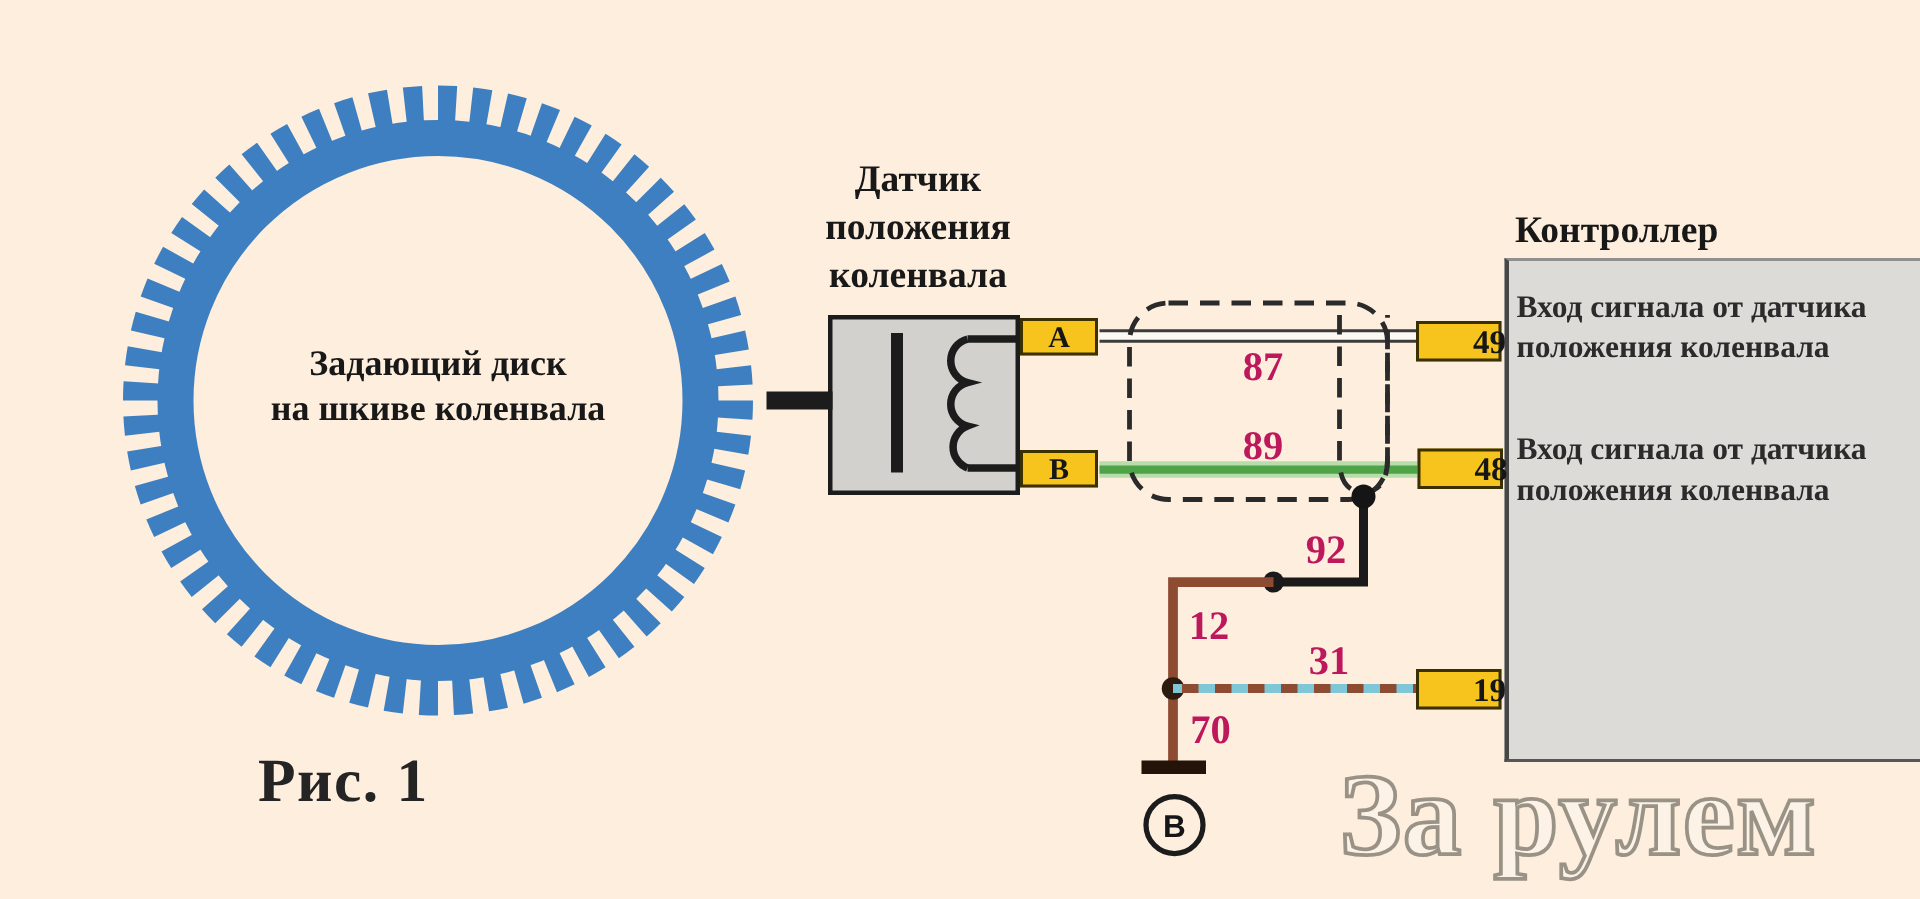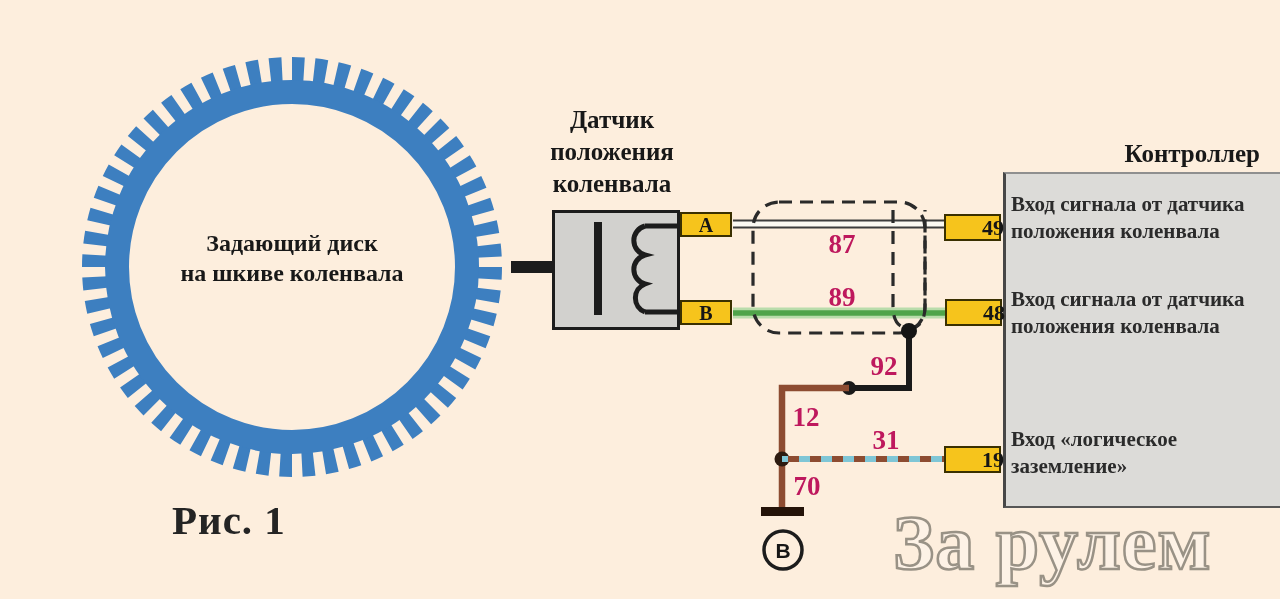--- a/index.html
+++ b/index.html
@@ -46,21 +46,21 @@
   .pin-19{left:944px;top:446px;}
 
   .controller-box{
     left:1003px;top:172px;width:277px;height:336px;
     background:#dcdbd8;
     border-top:2px solid #8f8f8f;
     border-left:3px solid #474747;
     border-bottom:2px solid #565656;
   }
   .controller-title{
-    left:1010px;top:140px;width:250px;text-align:right;
+    left:1010px;top:140px;width:250px;text-align:left;
     font-size:25px;font-weight:700;color:#181818;
   }
   .ctrl-label{
     left:1011px;width:266px;
     font-size:21px;font-weight:700;line-height:27px;color:#2b2b2b;
   }
   .ctrl-label.l1{top:191px;}
   .ctrl-label.l2{top:286px;}
   .ctrl-label.l3{top:426px;}
 
@@ -150,21 +150,20 @@
 
   <div class="abs terminal term-a">А</div>
   <div class="abs terminal term-b">В</div>
 
   <div class="abs controller-title">Контроллер</div>
   <div class="abs pin pin-49">49</div>
   <div class="abs pin pin-48">48</div>
   <div class="abs pin pin-19">19</div>
   <div class="abs ctrl-label l1">Вход сигнала от датчика положения коленвала</div>
   <div class="abs ctrl-label l2">Вход сигнала от датчика положения коленвала</div>
-  <div class="abs ctrl-label l3">Вход «логическое заземление»</div>
 
   <div class="abs wire-num n87">87</div>
   <div class="abs wire-num n89">89</div>
   <div class="abs wire-num n92">92</div>
   <div class="abs wire-num n14">12</div>
   <div class="abs wire-num n31">31</div>
   <div class="abs wire-num n70">70</div>
 
   <div class="abs watermark">За рулем</div>
 

